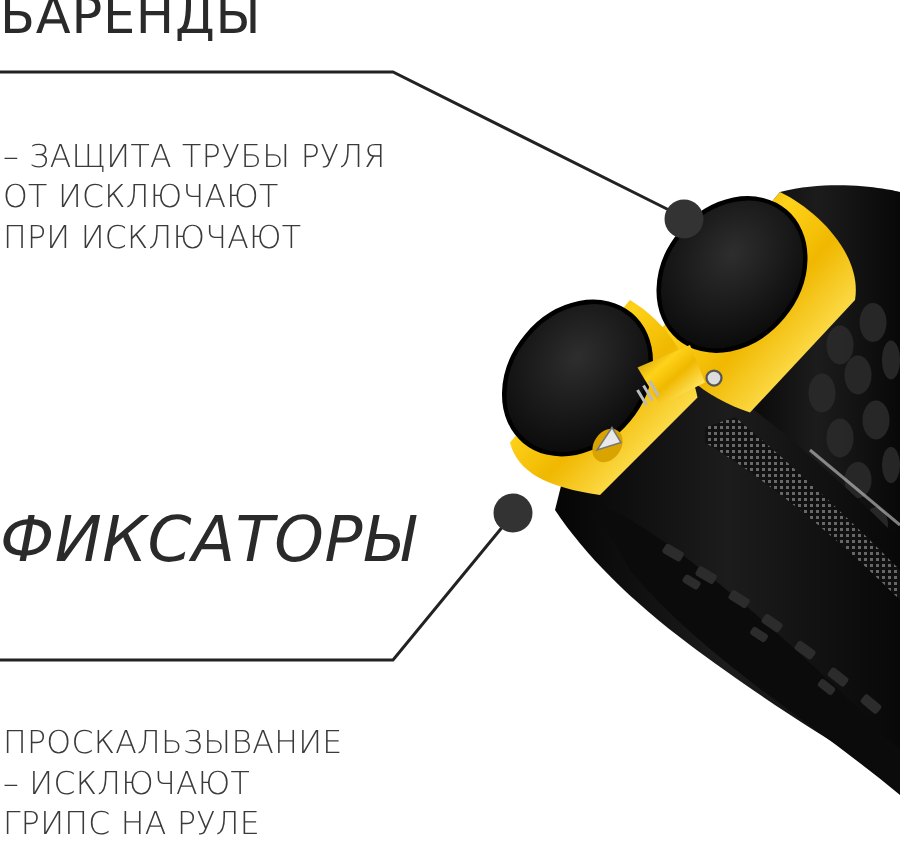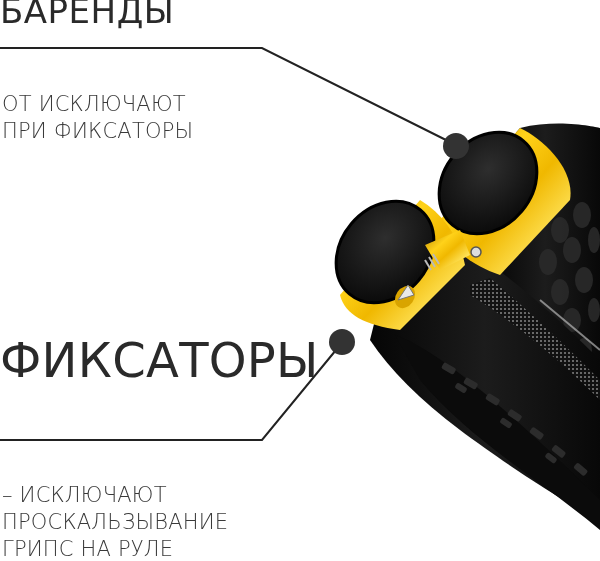--- a/index.html
+++ b/index.html
@@ -10,21 +10,21 @@
       color: #2b2b2b;
     }
     .photo { position: absolute; left: 0; top: 0; width: 600px; height: 561px; }
     .callout-svg { position: absolute; left: 0; top: 0; width: 600px; height: 561px; pointer-events: none; }
     .title {
       position: absolute; left: 0; margin: 0;
       font-weight: 400; color: #2a2a2a; letter-spacing: 0.5px;
       white-space: nowrap;
     }
     .title-barends { top: -9px; font-size: 34px; line-height: 40px; }
-    .title-lockon { top: 336px; font-size: 48px; line-height: 48px; letter-spacing: 0.3px; }
+    .title-lockon { top: 336px; font-size: 42px; line-height: 48px; letter-spacing: 0.3px; font-style: italic; }
     .desc {
       position: absolute; left: 2px; margin: 0;
       font-size: 21px; line-height: 27px; color: #3a3a3a;
       font-weight: 300; letter-spacing: 0.2px; white-space: nowrap;
     }
     .desc-barends { top: 91px; }
     .desc-lockon { top: 482px; }
     .desc span { display: block; }
   </style>
 </head>
@@ -127,25 +127,26 @@
   </g>
   <g>
     <polyline points="0,440 262,440 336,350" fill="none" stroke="#222" stroke-width="2"></polyline>
     <circle cx="342" cy="342" r="13" fill="#333"></circle>
   </g>
 </svg>
 
 <h1 class="title title-barends">БАРЕНДЫ</h1>
 
 <p class="desc desc-barends">
+  <span>– ЗАЩИТА ТРУБЫ РУЛЯ</span>
   <span>ОТ ИСКЛЮЧАЮТ</span>
-  <span>ПРИ ФИКСАТОРЫ</span>
+  <span>ПРИ ИСКЛЮЧАЮТ</span>
 </p>
 
 <h2 class="title title-lockon">
   <span style="display:block">ФИКСАТОРЫ</span>
 </h2>
 
 <p class="desc desc-lockon">
+  <span>ПРОСКАЛЬЗЫВАНИЕ</span>
   <span>– ИСКЛЮЧАЮТ</span>
-  <span>ПРОСКАЛЬЗЫВАНИЕ</span>
   <span>ГРИПС НА РУЛЕ</span>
 </p>
 
 </body></html>

